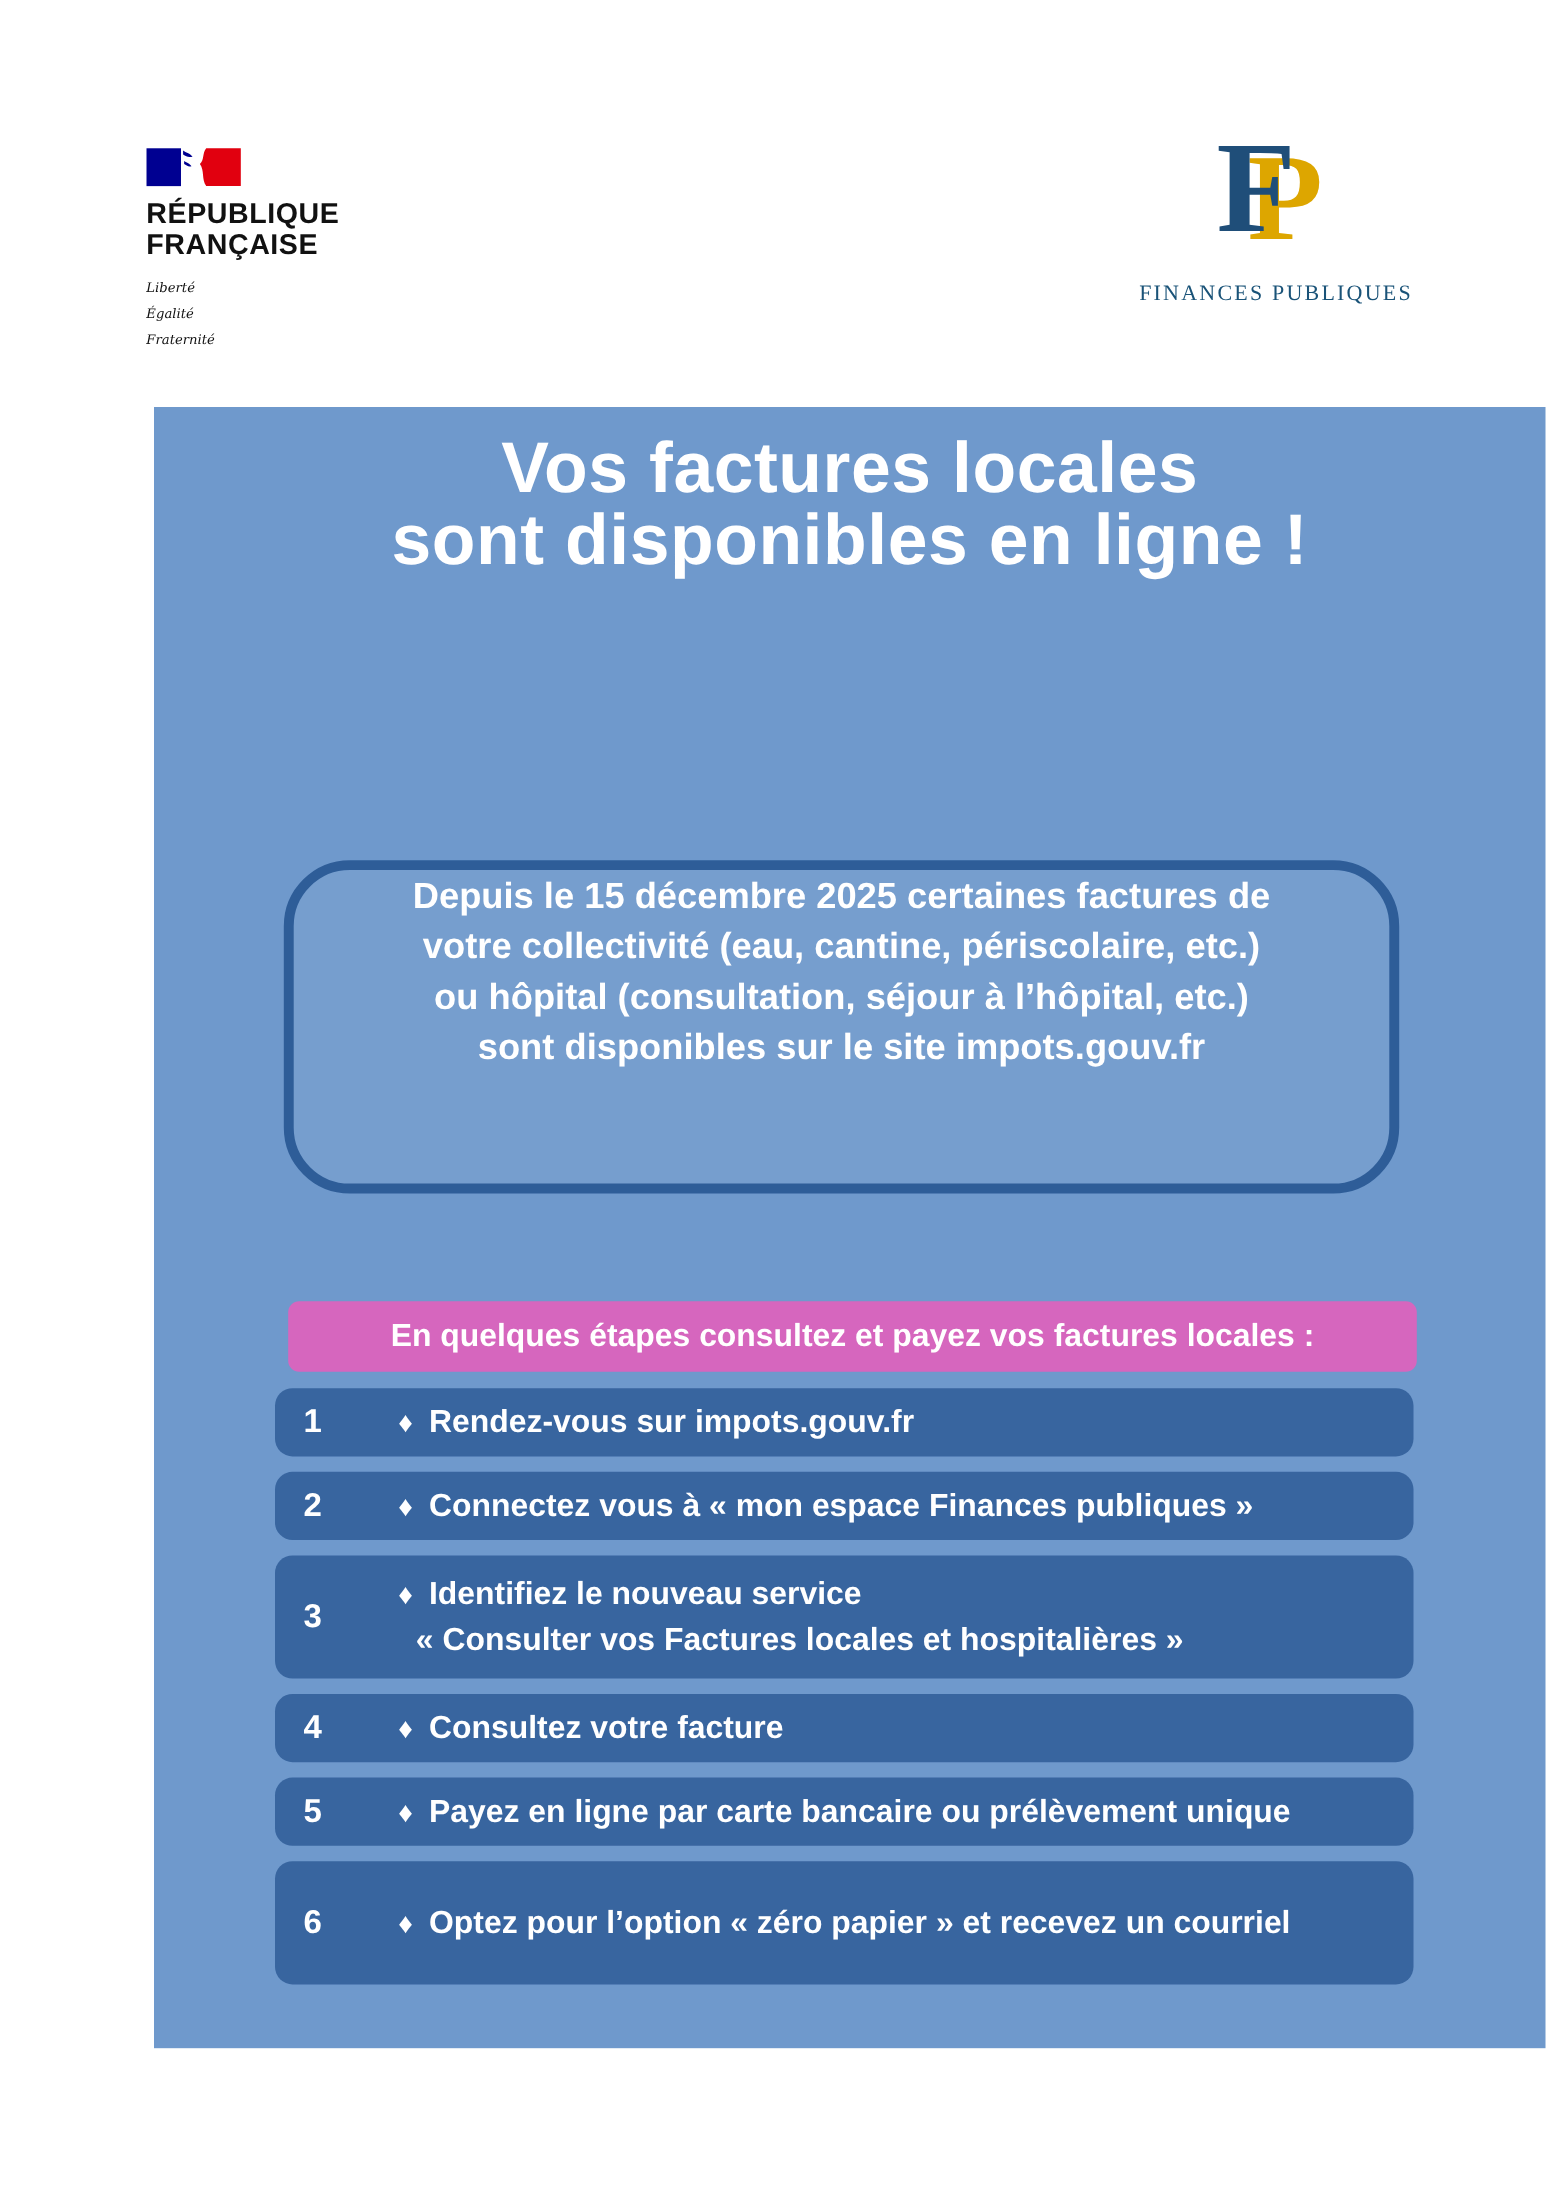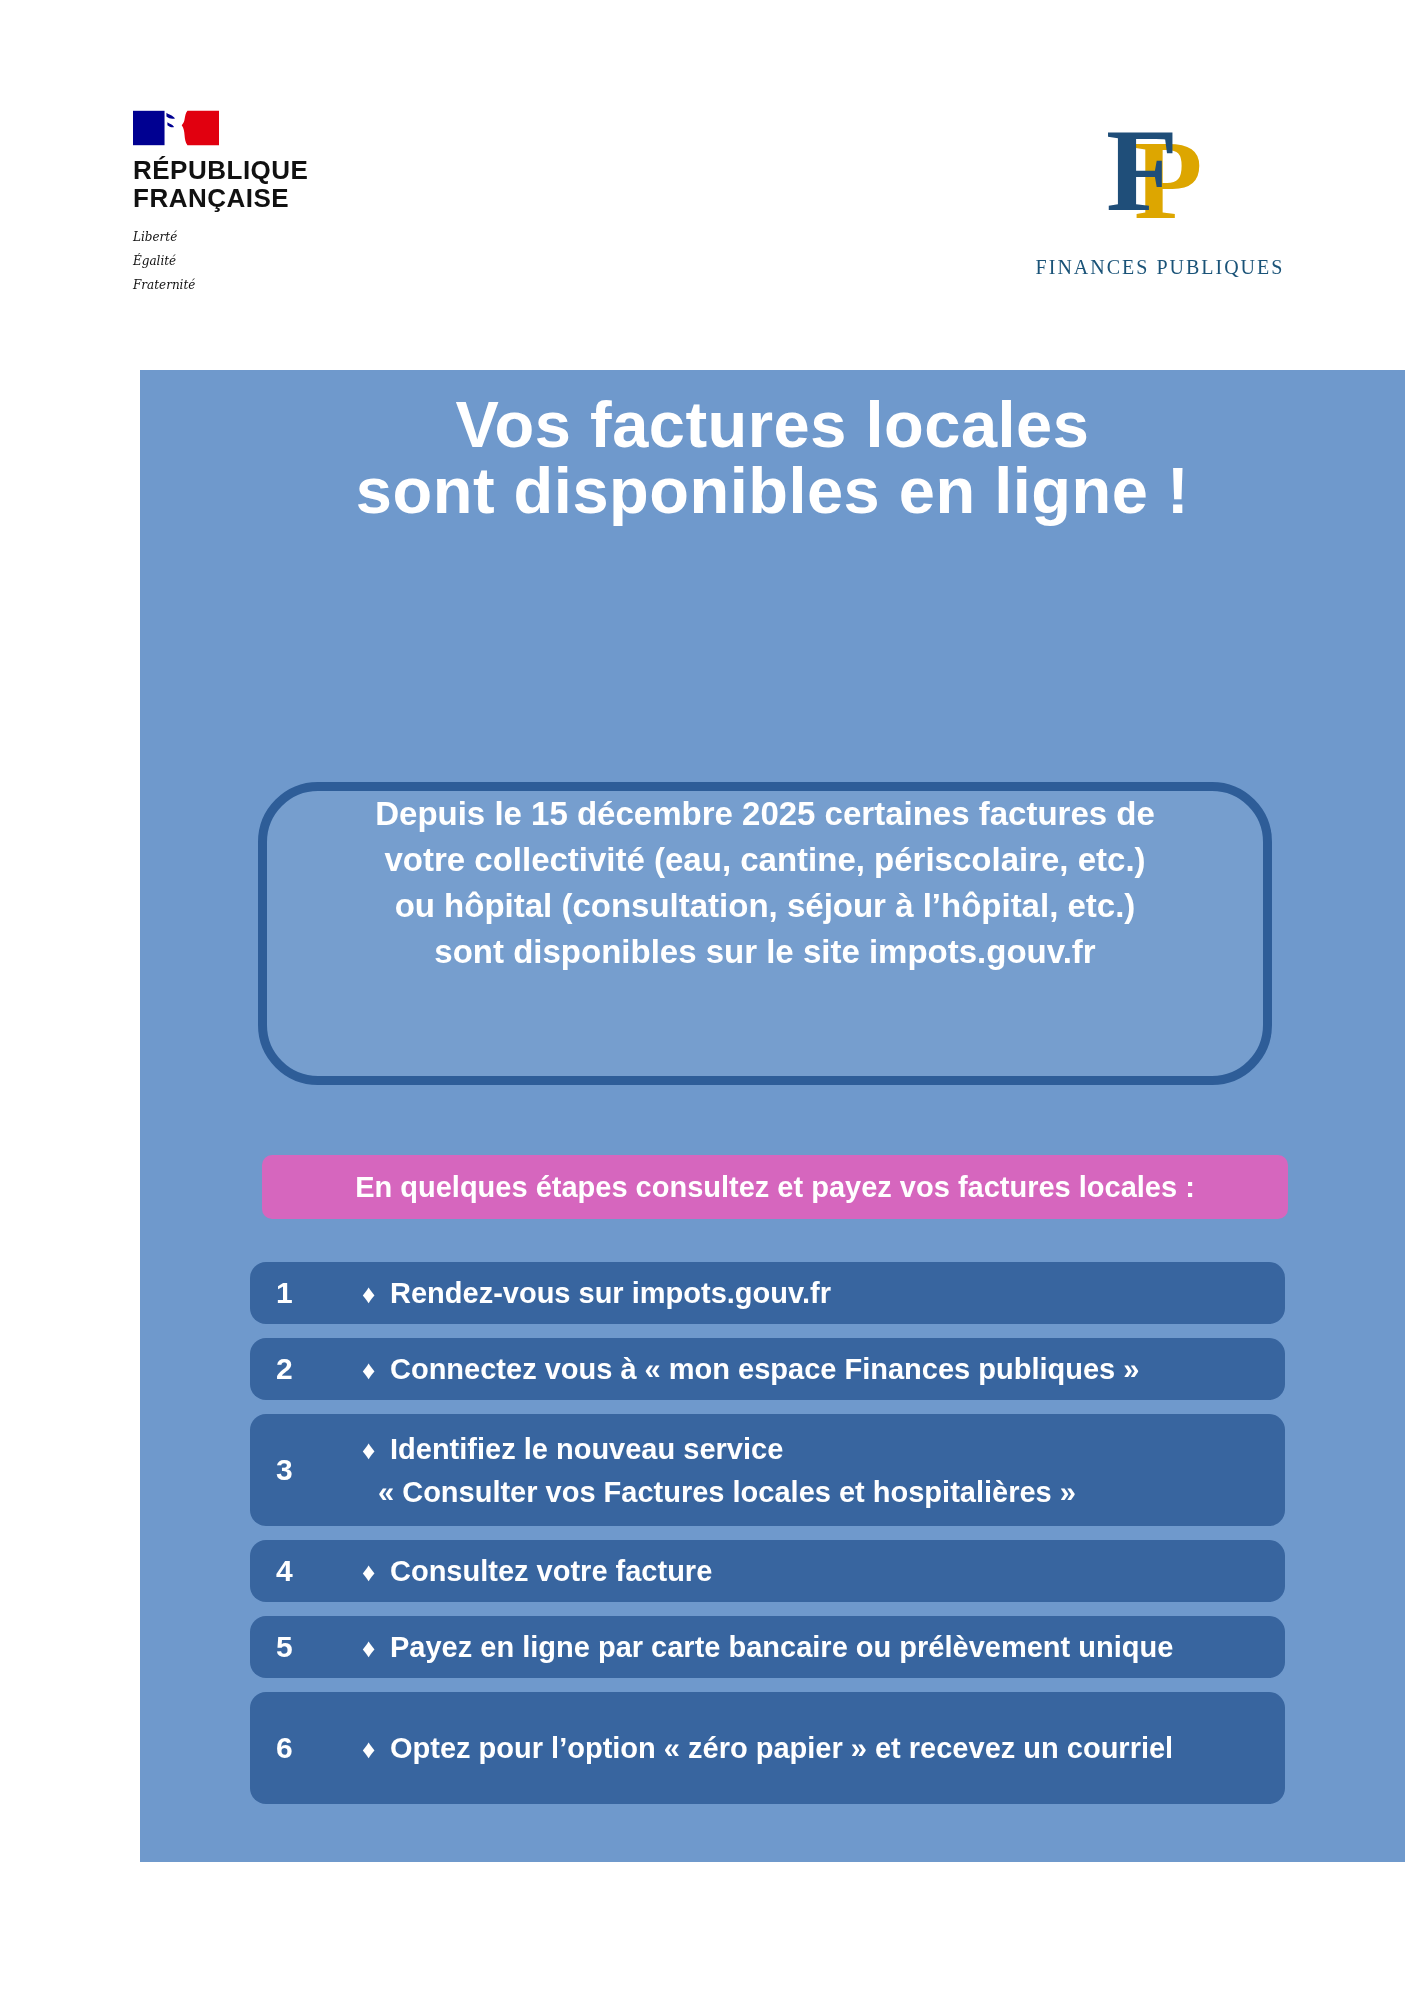--- a/index.html
+++ b/index.html
@@ -5,21 +5,21 @@
   html,body{margin:0;padding:0;background:#ffffff;}
   .page{
     position:relative;
     width:1414px;height:2000px;
     background:#ffffff;
     overflow:hidden;
     font-family:"Liberation Sans", sans-serif;
   }
 
   
-  .rf-block{position:absolute;left:133px;top:110px;color:#1a1a1a;}
+  .rf-block{position:absolute;left:133px;top:134px;color:#1a1a1a;}
   .rf-flag{display:block;width:86px;height:36px;margin-bottom:10px;}
   .rf-title{font-weight:bold;font-size:26px;line-height:28px;letter-spacing:.5px;color:#111;}
   .rf-motto{margin-top:13px;font-family:"DejaVu Serif", serif;font-style:italic;font-size:12px;line-height:24px;color:#111;}
 
   .fp-block{position:absolute;left:1005px;top:112px;width:310px;text-align:center;}
   .fp-monogram{position:relative;width:120px;height:130px;margin:0 auto;font-family:"Liberation Serif", serif;}
   .fp-monogram .fp-p{position:absolute;left:34px;top:12px;font-size:112px;line-height:112px;color:var(--fp-gold,#dda600);font-weight:bold;}
   .fp-monogram .fp-f{position:absolute;left:6px;top:0;font-size:118px;line-height:118px;color:var(--fp-blue,#1f4e79);font-weight:bold;}
   .fp-label{margin-top:14px;font-family:"Liberation Serif", serif;font-size:20px;letter-spacing:2px;color:var(--fp-text,#1a5378);white-space:nowrap;}
 
@@ -39,21 +39,21 @@
     position:absolute;left:118px;top:412px;width:1014px;height:303px;
     box-sizing:border-box;
     border:9px solid var(--box-border,#2e5d98);
     border-radius:60px;
     background:rgba(255,255,255,0.05);
     display:flex;align-items:flex-start;justify-content:center;
   }
   .intro-text{margin:0;text-align:center;font-size:33px;line-height:46px;font-weight:600;color:#fff;}
 
   .banner{
-    position:absolute;left:122px;top:785px;width:1026px;height:64px;
+    position:absolute;left:122px;top:813px;width:1026px;height:64px;
     box-sizing:border-box;border-radius:10px;
     background:var(--banner-pink,#d666be);
     display:flex;align-items:center;justify-content:center;
     font-size:29px;font-weight:700;color:#fff;
   }
 
   .steps{list-style:none;margin:0;padding:0;}
   .step{
     position:absolute;left:110px;width:1035px;height:62px;
     box-sizing:border-box;border-radius:16px;

